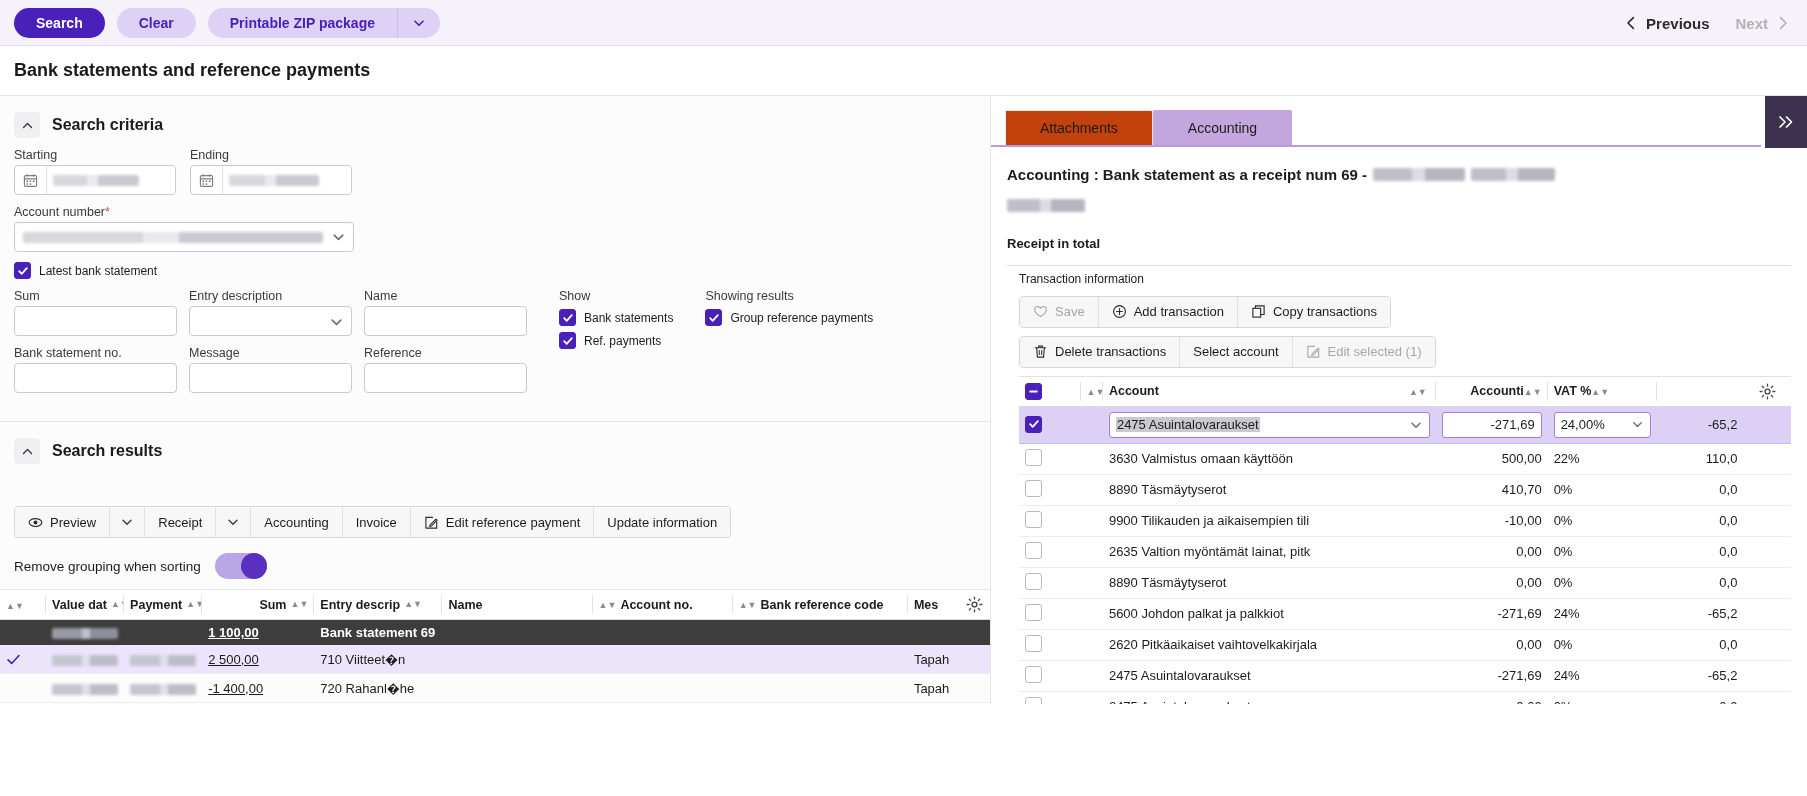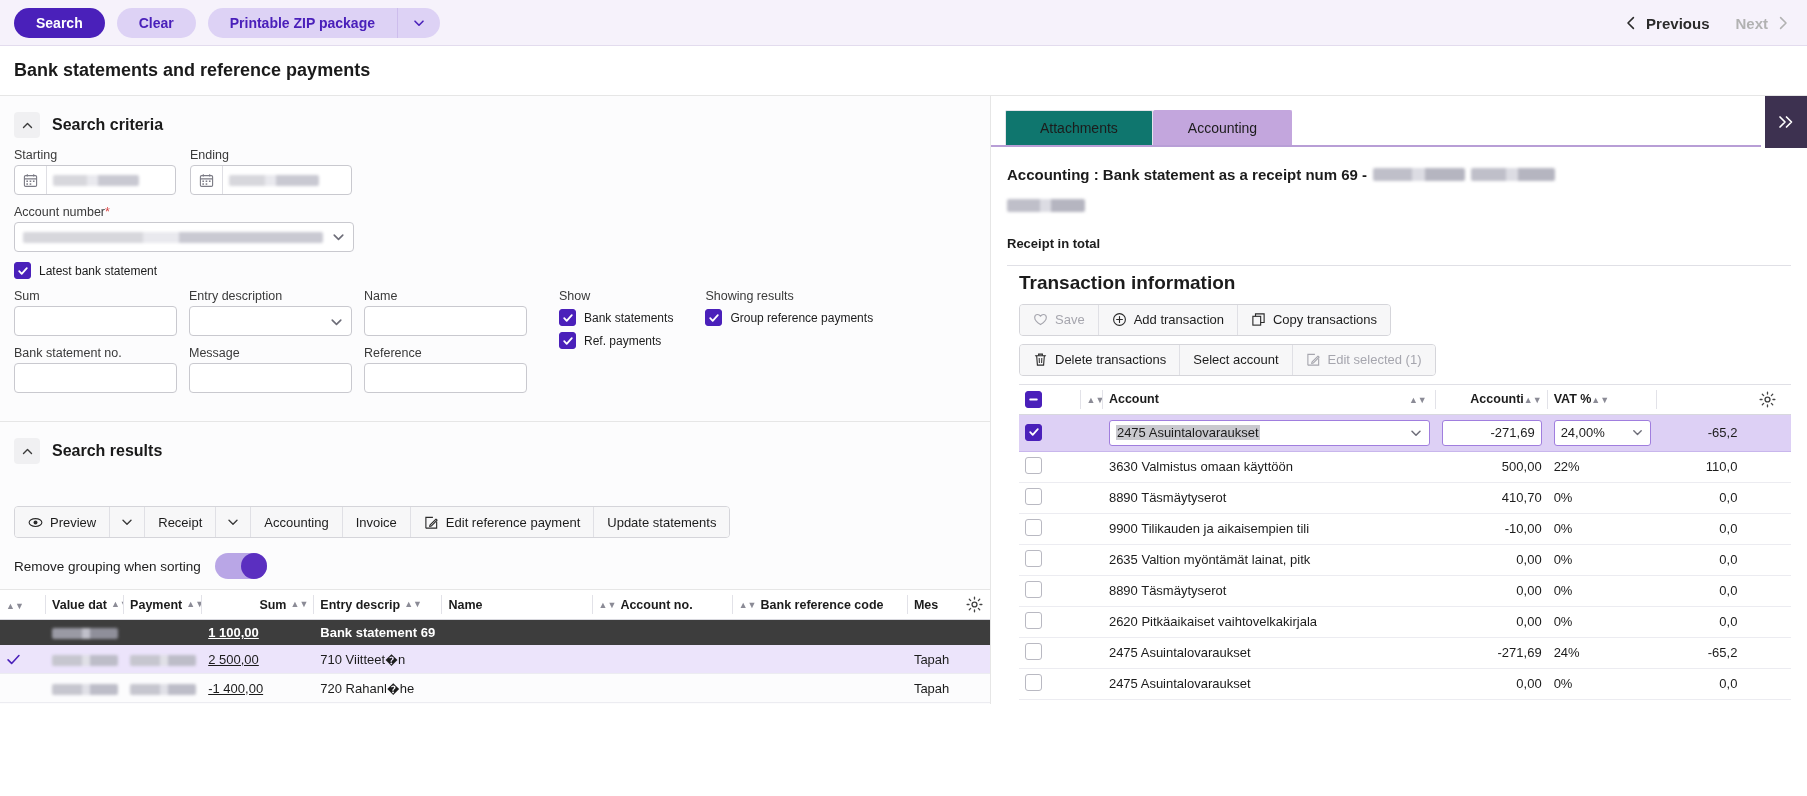--- a/index.html
+++ b/index.html
@@ -152,31 +152,31 @@
 
   .left-scrollbar { position: absolute; right: 2px; top: 640px; width: 9px; height: 52px; background: #b9b9c0; border-radius: 5px; }
 
   
   .expander {
     position: absolute; right: 0; top: 0; width: 42px; height: 52px; background: #3d3150;
     color: #fff; display: flex; align-items: center; justify-content: center; cursor: pointer; z-index: 5;
   }
   .tabs { display: flex; padding: 14px 0 0 14px; gap: 0; border-bottom: 2px solid #b89ed6; margin-right: 46px; }
   .tab {
-    padding: 9px 34px; font-size: 14px; background: #0f766e; color: #1c1c1c; cursor: pointer;
+    padding: 9px 34px; font-size: 14px; background: #c2410c; color: #1c1c1c; cursor: pointer;
     border: 1px solid #e4e4ea; border-bottom: none; border-radius: 2px 2px 0 0;
   }
   .tab.active { background: #c3a6dd; border-color: #c3a6dd; font-weight: normal; }
   .rpanel { padding: 16px 16px 0 16px; position: relative; }
   .acct-title { font-size: 15px; font-weight: bold; line-height: 1.55; display: flex; flex-wrap: wrap; align-items: center; gap: 6px; }
   .titleblur { display: inline-block; height: 13px; border-radius: 2px; background: linear-gradient(90deg,#bfbfc9 0 42%, #dcdce3 42% 56%, #b5b5c0 56% 100%); filter: blur(1.8px); vertical-align: middle; }
   .receipt-lbl { font-size: 13px; font-weight: bold; margin-top: 20px; }
   .receipt-val { font-size: 13.5px; margin-top: 4px; color: #1c1c1c; }
   .rhr { border: none; border-top: 1px solid #e0e0e6; margin: 14px 0 0 0; }
-  .tx-title { font-size: 19px; font-weight: bold; padding: 6px 0 10px 12px; }
+  .tx-title { font-size: 12px; font-weight: normal; padding: 6px 0 10px 12px; }
   .tx-btns { padding-left: 12px; margin-bottom: 8px; }
 
   .tx-table { width: 100%; border-collapse: collapse; table-layout: fixed; margin-left: 12px; width: calc(100% - 12px); }
   .tx-table th {
     font-size: 12.5px; font-weight: bold; text-align: left; padding: 6px 6px; height: 30px;
     border-top: 1px solid #e0e0e6; border-bottom: 1px solid #d8d8de; background: #fff; position: relative; white-space: nowrap;
   }
   .tx-table th.num { text-align: right; }
   .tx-table td { font-size: 13px; padding: 5px 6px; border-bottom: 1px solid #ececf1; white-space: nowrap; overflow: hidden; }
   .tx-table td.num { text-align: right; }
@@ -420,21 +420,21 @@
           <span class="bg-item">Accounting</span>
           <span class="bg-item">Invoice</span>
           <span class="bg-item">
             <svg width="15" height="15" viewBox="0 0 16 16">
                 <path d="M2 14 L2 2.5 L9.5 2.5" fill="none" stroke="#2b2b2b" stroke-width="1.2"></path>
                 <path d="M2 14 L13.5 14 L13.5 7" fill="none" stroke="#2b2b2b" stroke-width="1.2"></path>
                 <path d="M6.5 10.6 L12.8 4.3 L14 5.5 L7.7 11.8 L6 12.2 Z" fill="none" stroke="#2b2b2b" stroke-width="1.2" stroke-linejoin="round"></path>
               </svg>
             <span>Edit reference payment</span>
           </span>
-          <span class="bg-item">Update statements</span>
+          <span class="bg-item">Update information</span>
         </div>
       </div>
 
 
       <div class="toggle-row">
         <span class="toggle-label">Remove grouping when sorting</span>
         <span class="toggle">
             <span class="knob"></span>
           </span>
       </div>
@@ -718,20 +718,29 @@
               <td></td>
               <td>8890 Täsmäytyserot</td>
               <td class="num">0,00</td>
               <td>0%</td>
               <td class="num">0,0</td>
               <td></td>
             </tr>
             <tr>
               <td><span class="cb-sm"></span></td>
               <td></td>
+              <td>5600 Johdon palkat ja palkkiot</td>
+              <td class="num">-271,69</td>
+              <td>24%</td>
+              <td class="num">-65,2</td>
+              <td></td>
+            </tr>
+            <tr>
+              <td><span class="cb-sm"></span></td>
+              <td></td>
               <td>2620 Pitkäaikaiset vaihtovelkakirjala</td>
               <td class="num">0,00</td>
               <td>0%</td>
               <td class="num">0,0</td>
               <td></td>
             </tr>
             <tr>
               <td><span class="cb-sm"></span></td>
               <td></td>
               <td>2475 Asuintalovaraukset</td>

